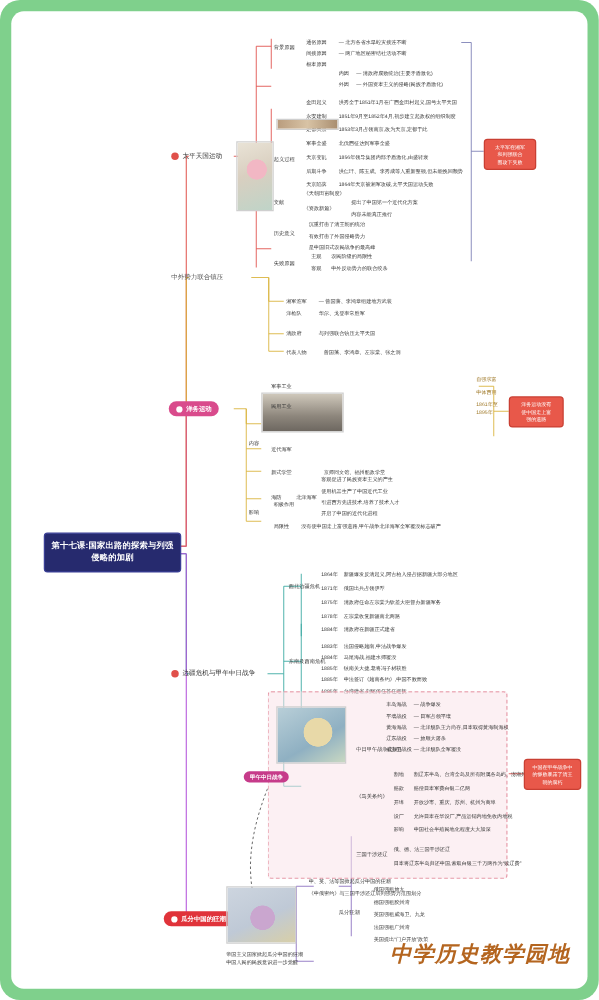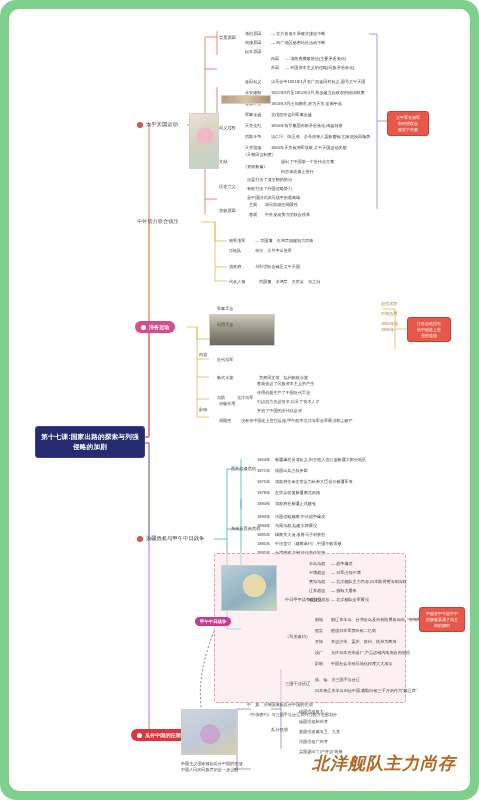--- a/index.html
+++ b/index.html
@@ -317,15 +317,15 @@
   <div class="n lbl" style="left:262px; top:718px;">瓜分狂潮</div>
   <div class="n" style="left:290px; top:700px;">俄国强租旅大</div>
   <div class="n" style="left:290px; top:710px;">德国强租胶州湾</div>
   <div class="n" style="left:290px; top:720px;">英国强租威海卫、九龙</div>
   <div class="n" style="left:290px; top:730px;">法国强租广州湾</div>
   <div class="n" style="left:290px; top:740px;">美国提出“门户开放”政策</div>
 
   <div class="n wrap" style="left:172px; top:752px; width:100px; white-space:pre-line;">帝国主义国家掀起瓜分中国的狂潮
 中国人民的民族意识进一步觉醒</div>
 
-  <div id="watermark">北洋舰队主力尚存</div>
+  <div id="watermark">中学历史教学园地</div>
 
 </div>
 
 </body></html>

